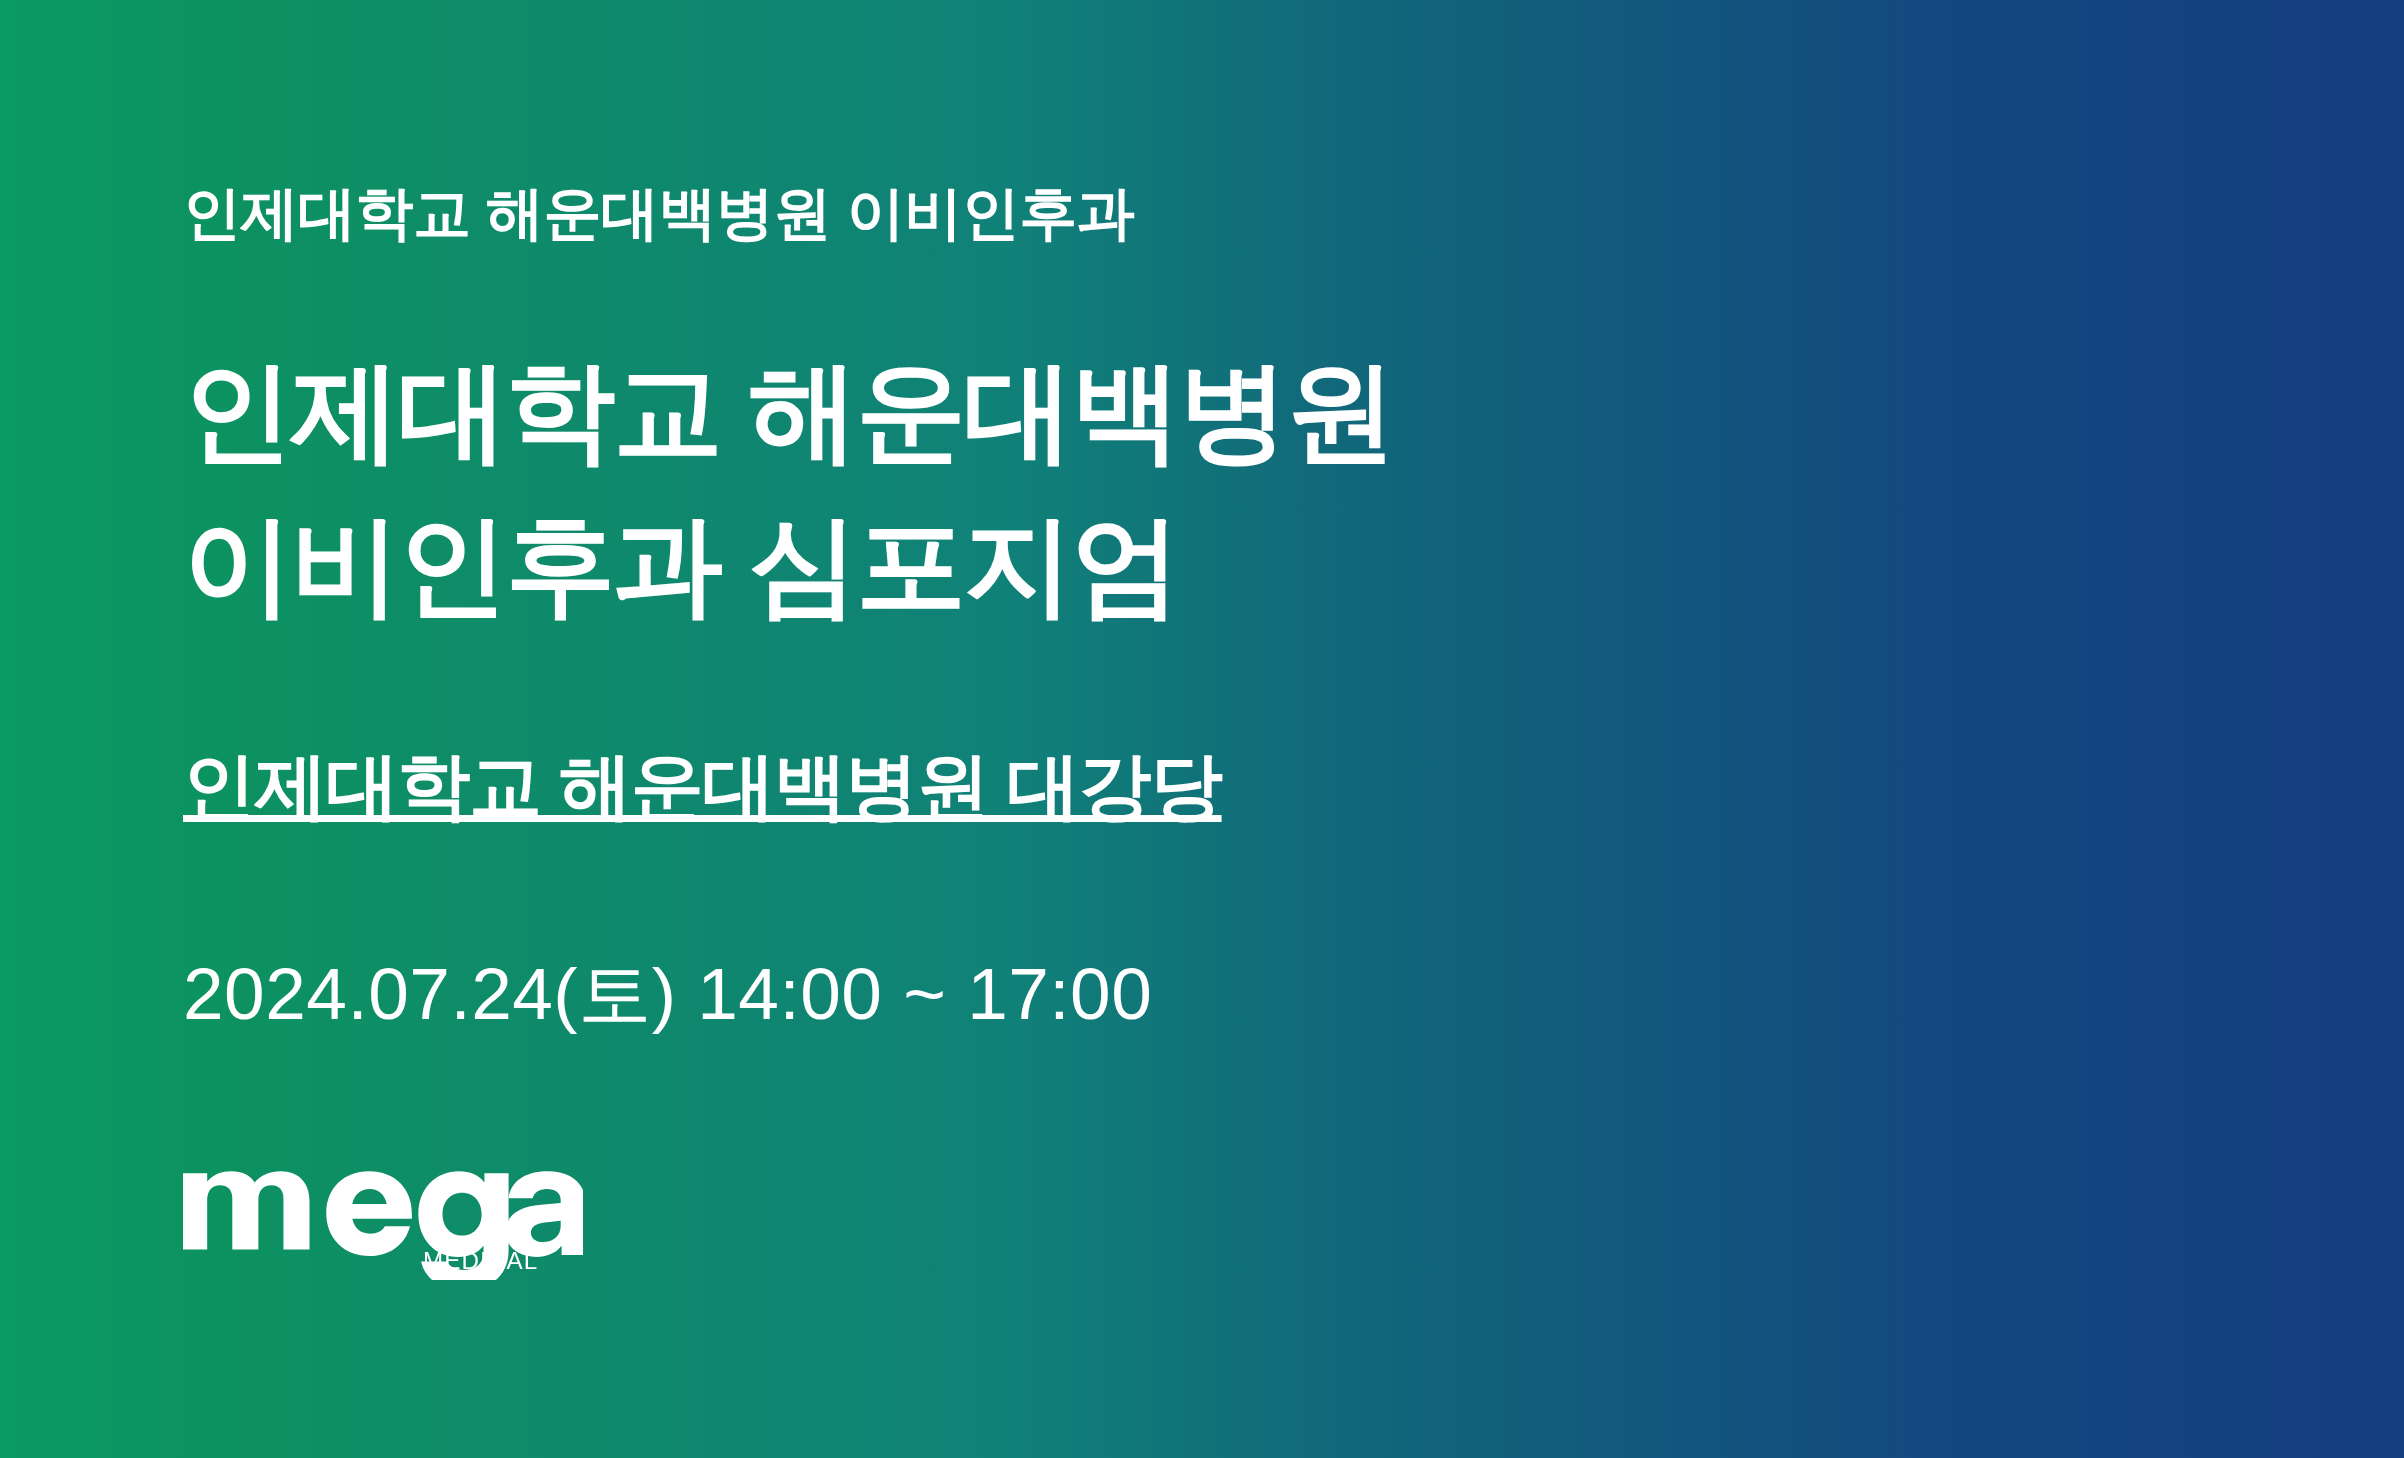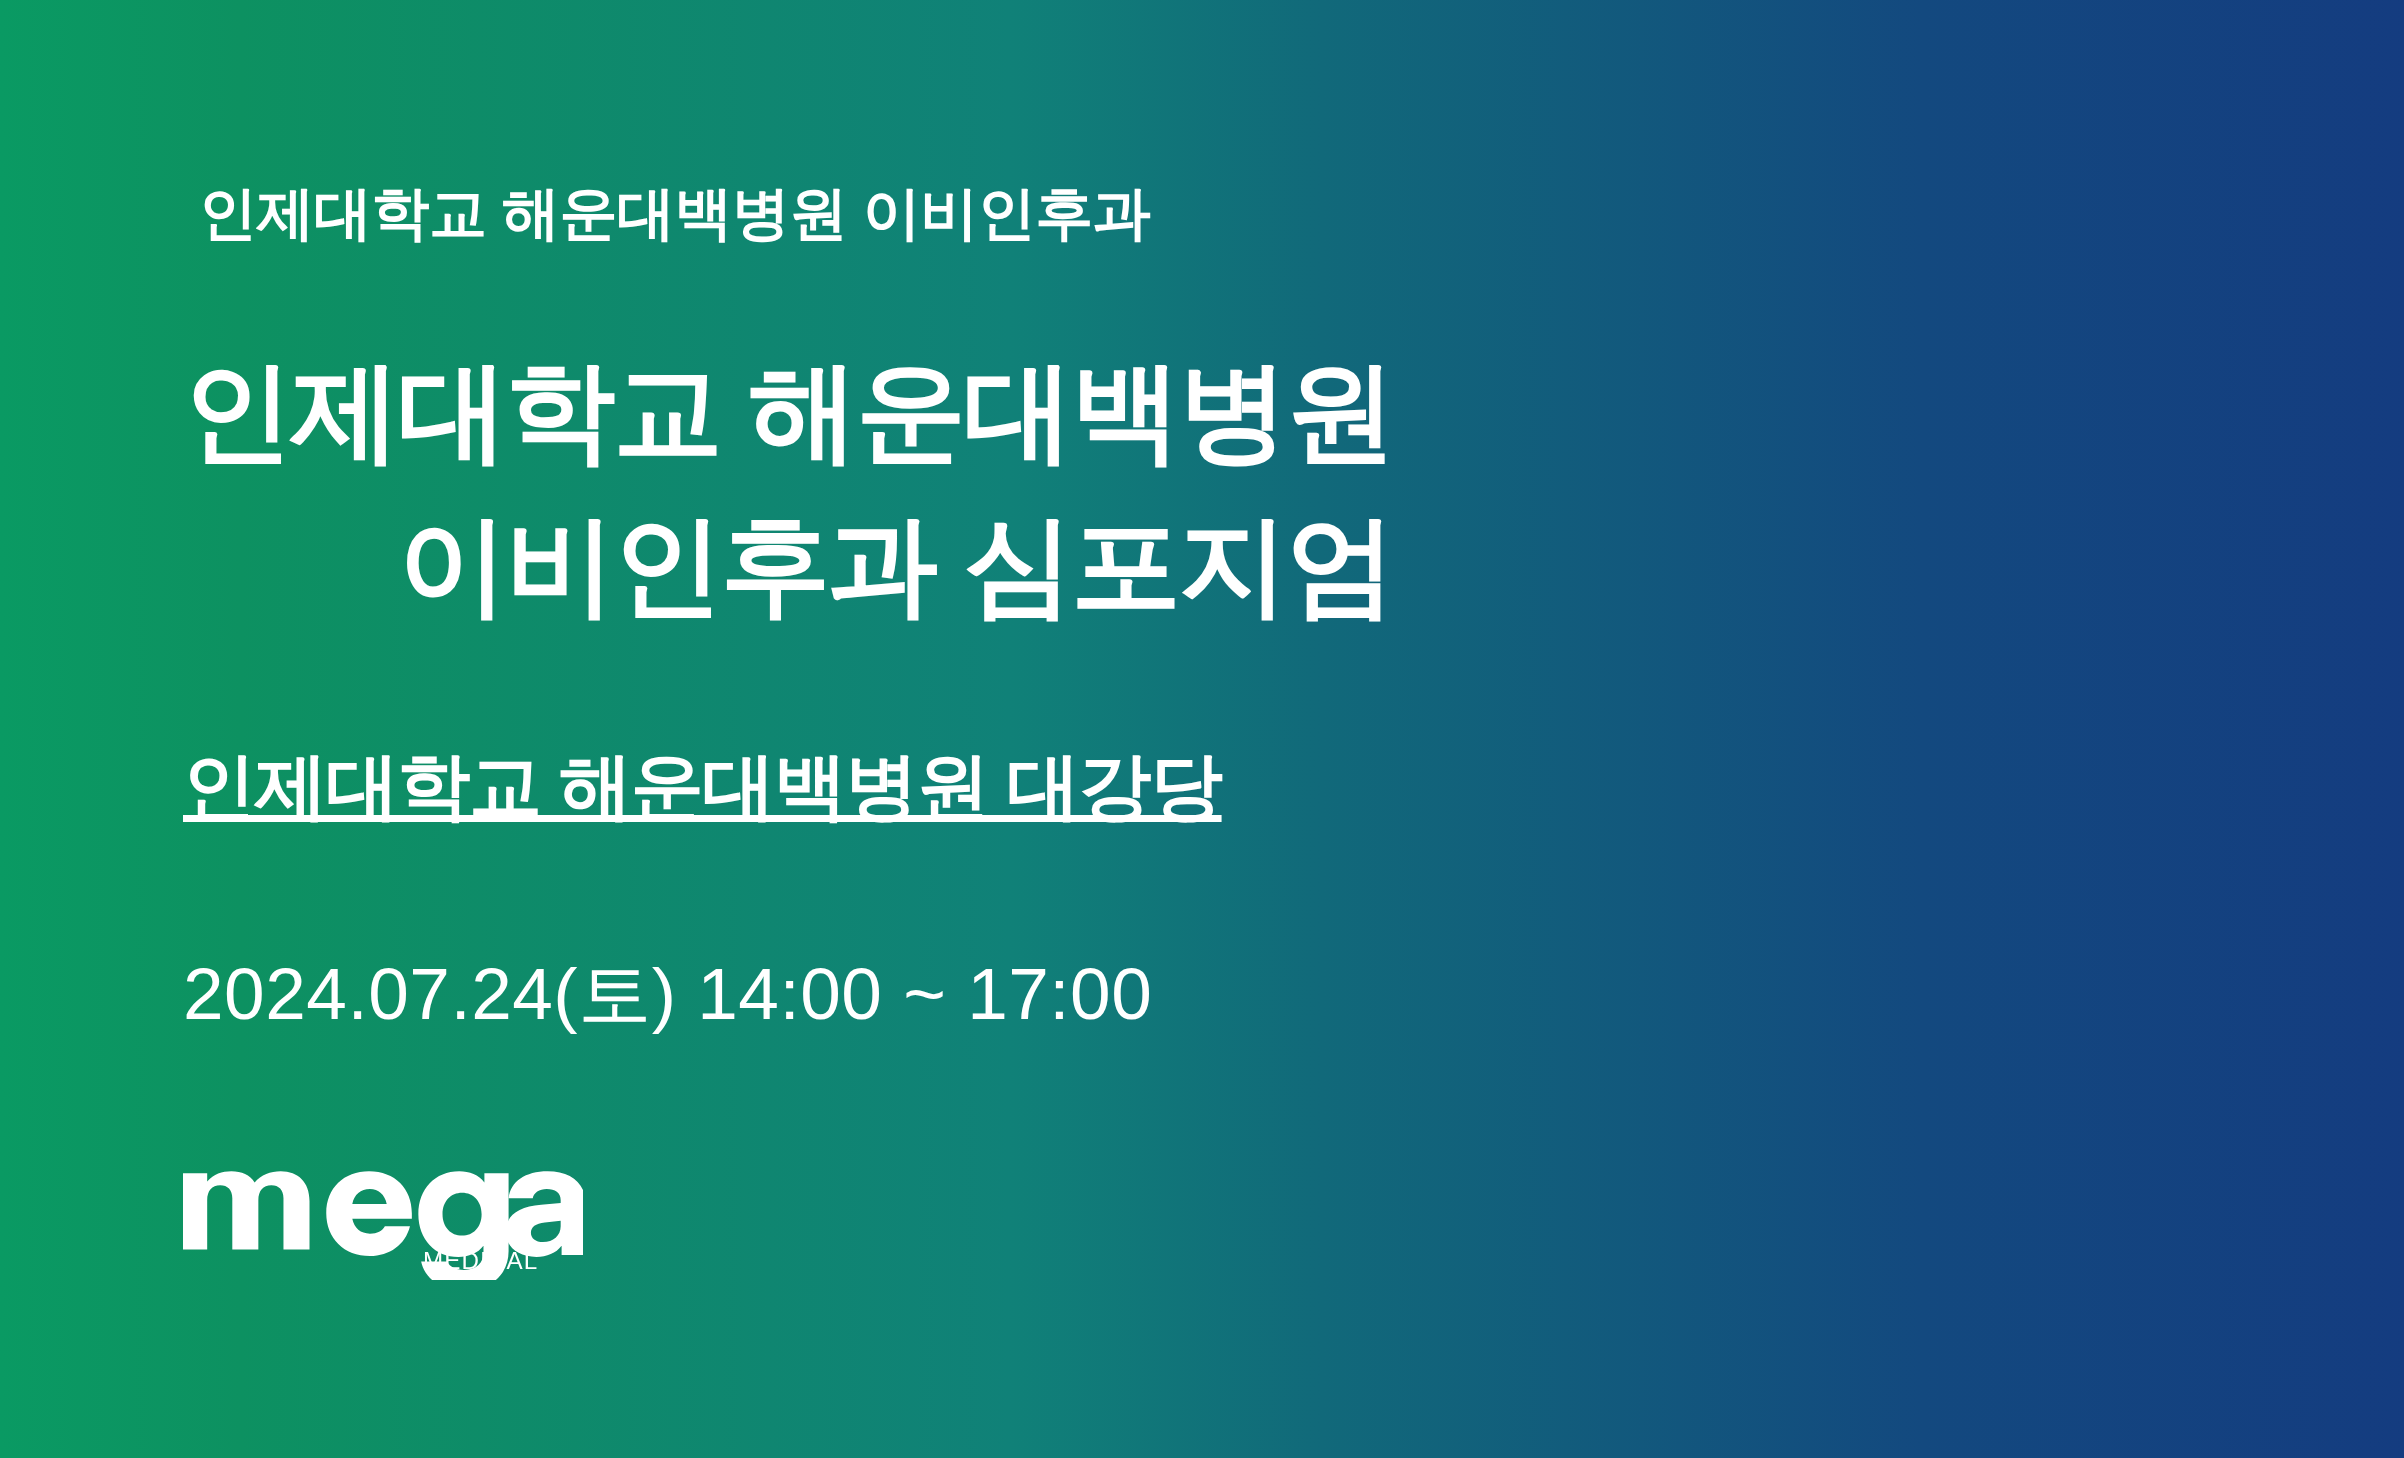--- a/index.html
+++ b/index.html
@@ -40,33 +40,31 @@
 
   .eyebrow {
     position: absolute;
     top: 181px;
     left: 0;
     font-size: 58px;
     font-weight: 700;
     letter-spacing: -0.5px;
     line-height: 1.12;
     white-space: nowrap;
-    margin-left: 16px;
   }
 
   .title {
     position: absolute;
     top: 334px;
     left: 0;
     font-size: 110px;
     font-weight: 800;
     letter-spacing: -2.5px;
     line-height: 1.40;
     white-space: pre-line;
-    text-align: right;
   }
 
   .venue {
     position: absolute;
     top: 742px;
     left: 0;
     font-size: 73px;
     font-weight: 700;
     letter-spacing: -1.5px;
     line-height: 1.2;

